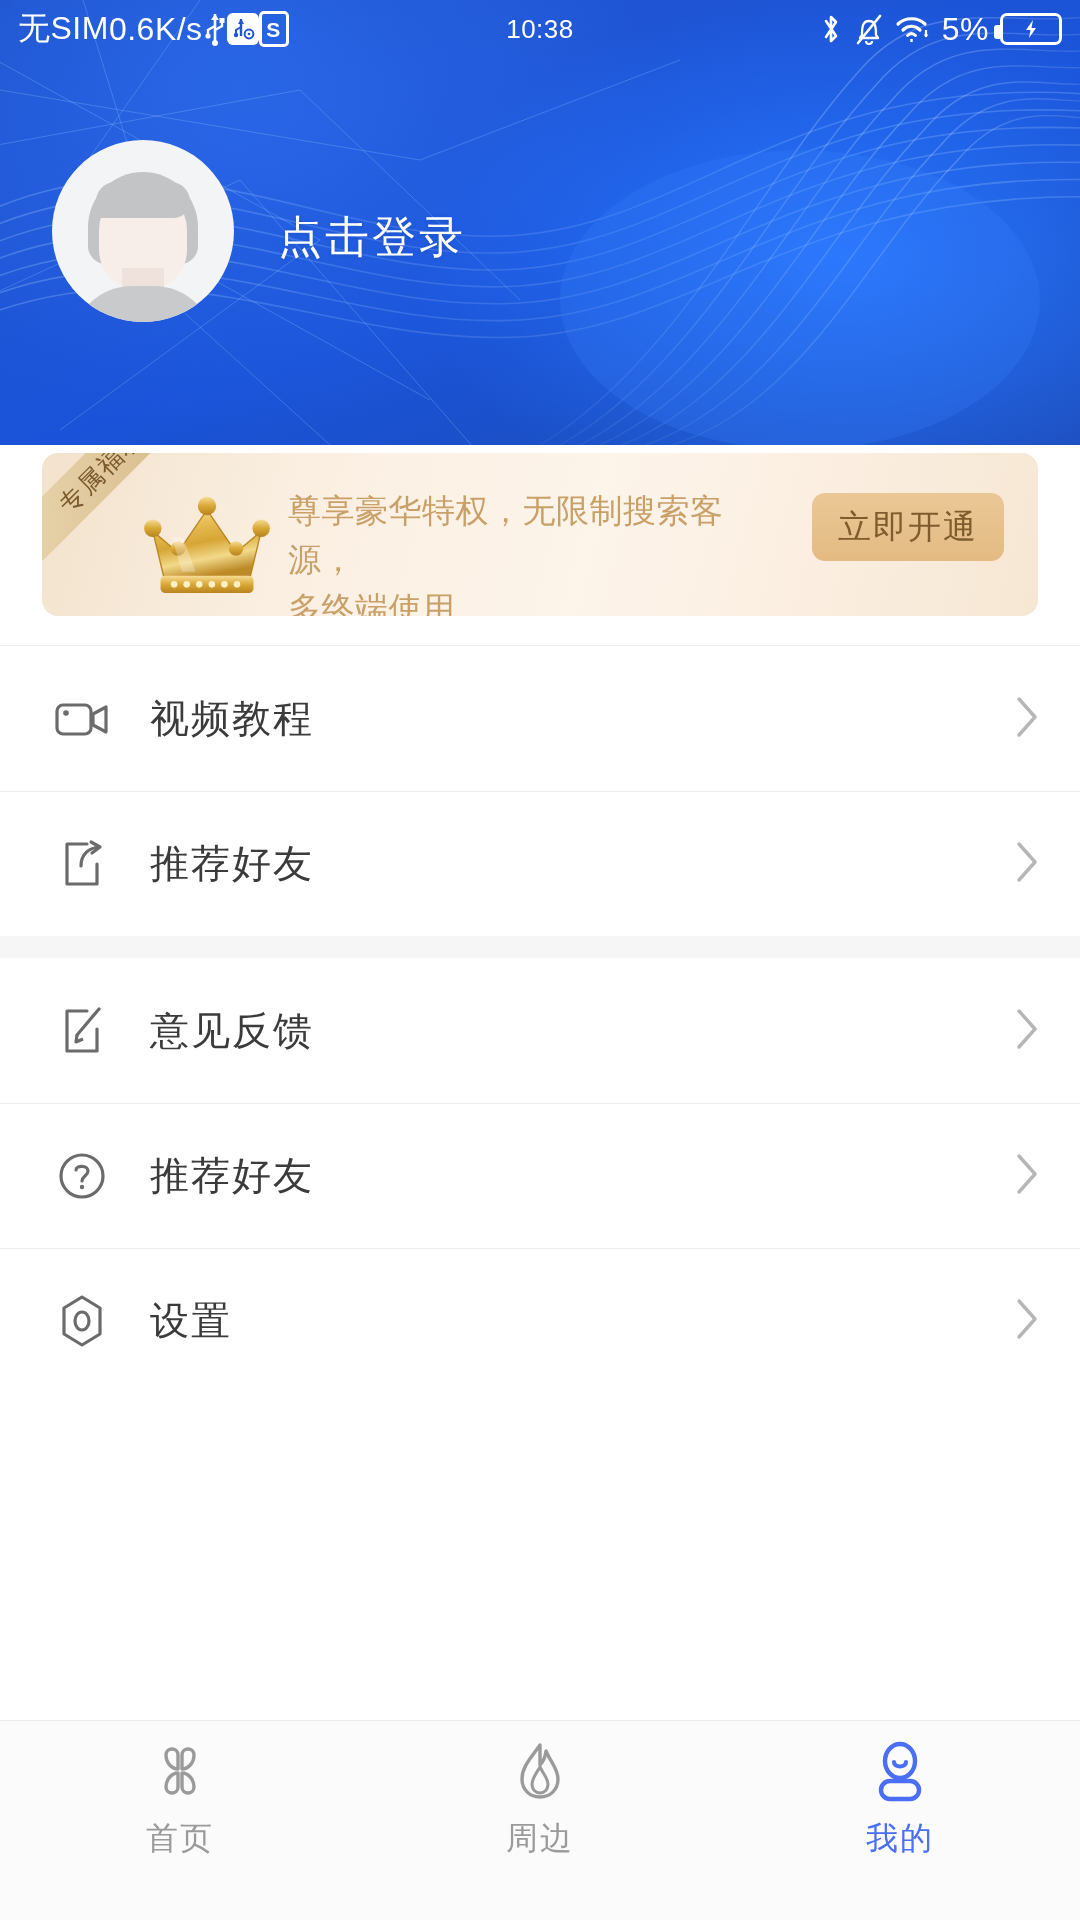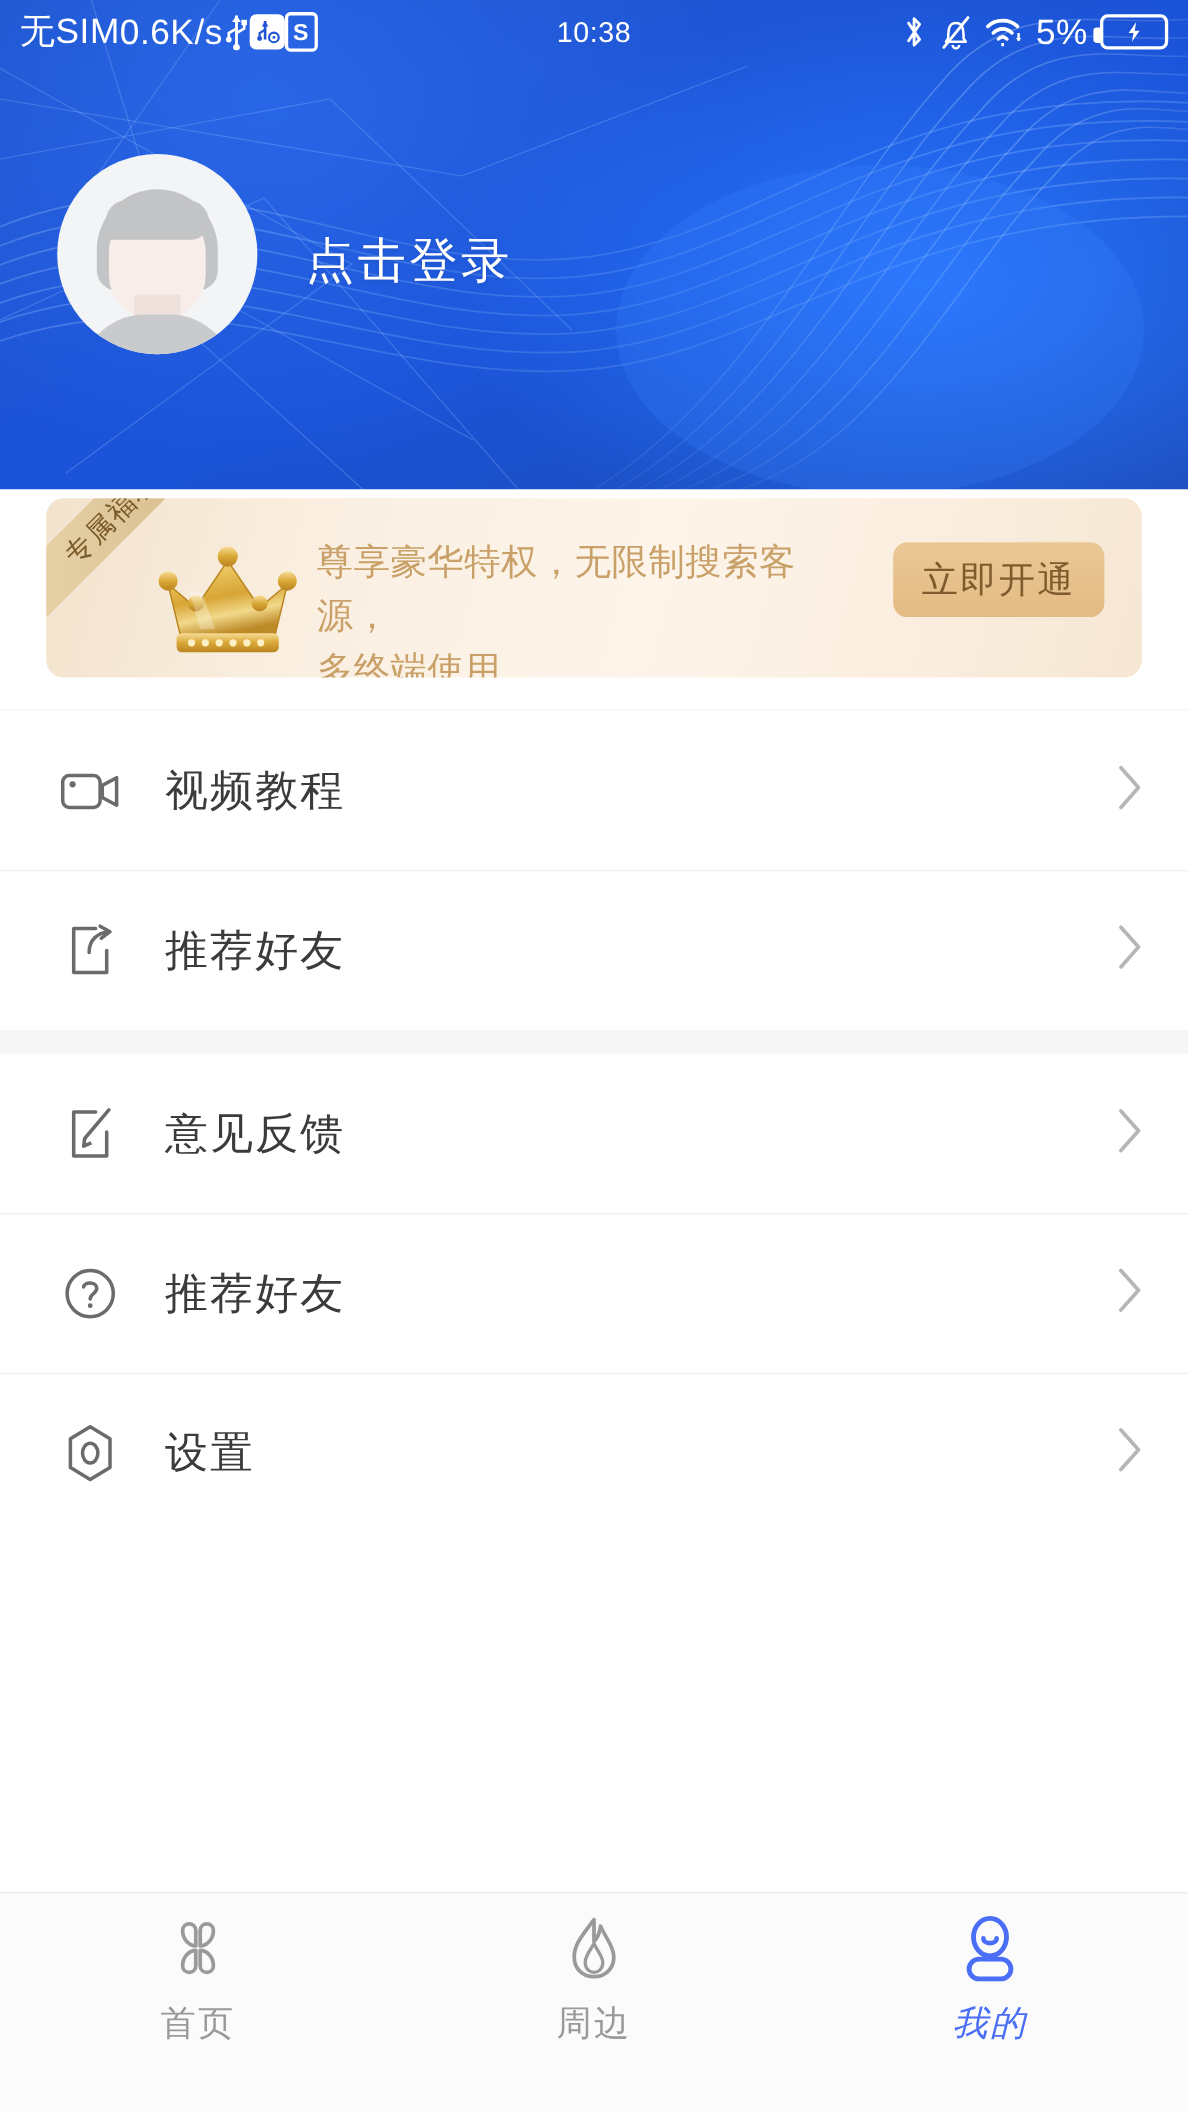--- a/index.html
+++ b/index.html
@@ -134,21 +134,21 @@
   .top-rule{ height:1px; background:#ededed; }
 
   
   .tabbar{
     position:absolute; bottom:0; left:0; width:1080px; height:200px;
     background:#fbfbfb; border-top:1px solid #ebebeb;
     display:flex; align-items:flex-start; padding-top:18px;
   }
   .tab{ flex:1; display:flex; flex-direction:column; align-items:center; gap:10px; }
   .tab .tlabel{ font-size:32px; color:#9a9a9a; letter-spacing:2px; }
-  .tab.active .tlabel{ color:#4a6ef5;font-style:italic; }
+  .tab.active .tlabel{ color:#4a6ef5; }
 </style>
 </head>
 <body>
 
 <div id="app">
 
   <div class="header">
     <svg class="hdr-svg" viewBox="0 0 1080 445" preserveAspectRatio="none">
       <defs>
         <linearGradient id="wg" x1="0" y1="0" x2="1" y2="1">

